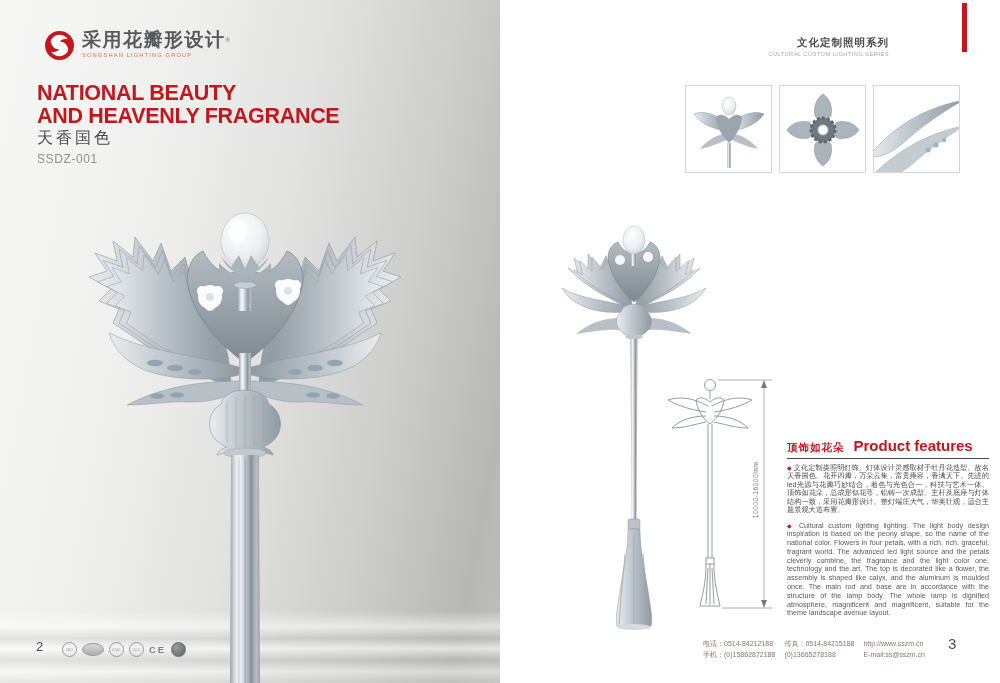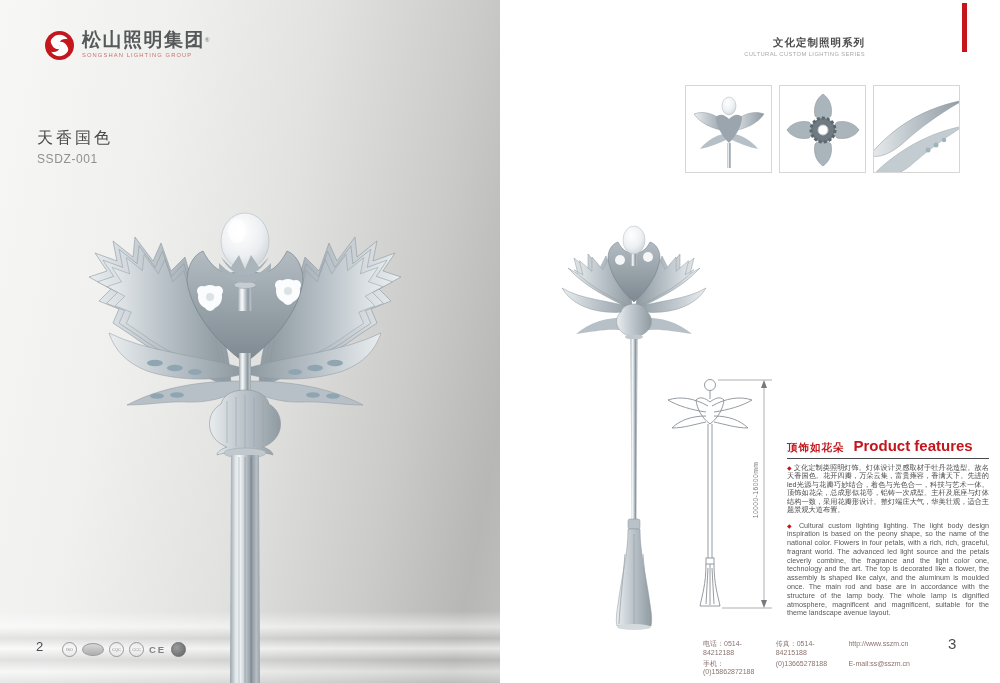--- a/index.html
+++ b/index.html
@@ -25,21 +25,21 @@
 
   #page-num-left{left:36px;top:639px;color:#4c4c4e;font-size:13px;}
   #cert-row{left:62px;top:642px;display:flex;align-items:center;gap:5px;}
   .cert{color:#85878a;display:flex;align-items:center;justify-content:center;}
   .cert.circ{width:13px;height:13px;border:1px solid #97999c;border-radius:50%;font-size:4px;}
   .cert.oval{width:20px;height:11px;border:1px solid #97999c;border-radius:50%;font-size:4px;background:linear-gradient(180deg,#d8d8d8,#aeaeae);}
   .cert.ce{font-size:9.5px;font-weight:bold;letter-spacing:2px;border:none;color:#7f8184;}
   .cert.dark{width:13px;height:13px;border-radius:50%;background:radial-gradient(circle at 35% 35%,#9a9c9e,#5f6163);color:#e8e8e8;font-size:4px;border:1px solid #6e7072;}
 
   
-  #right-page{left:500px;top:0;width:410px;height:683px;background:#fff;}
+  #right-page{left:500px;top:0;width:410px;height:683px;background:#fff;padding-left:24px;}
   #series-bar{left:462px;top:3px;width:4.5px;height:49px;background:#c4161d;}
   #series-block{right:45px;top:36px;text-align:right;}
   .series-cn{font-size:10.5px;font-weight:bold;color:#4a4a4c;letter-spacing:1px;}
   .series-en{font-size:5.8px;color:#a9a9ab;letter-spacing:.4px;margin-top:1px;}
 
   .detail-box{top:85px;width:87px;height:88px;border:1px solid #d6d6d6;background:#fff;box-sizing:border-box;}
 
   #features{left:287px;top:437px;width:202px;}
   .feat-head{display:flex;align-items:baseline;gap:9px;}
   .feat-head .cn{font-size:10.5px;font-weight:bold;color:#c4161d;letter-spacing:1px;}
@@ -96,25 +96,29 @@
 
     <div id="logo" class="abs">
       <span>
         <svg width="31" height="31" viewBox="0 0 30 30">
           <circle cx="15" cy="15" r="14" fill="#c4161d"></circle>
           <path fill="#ffffff" d="M8,8 C12,3 20,4 23,9 C20,8 16,9 15,12 C14,15 16,17 18,17 C15,20 10,19 8,15 C6,12 6,10 8,8 Z"></path>
           <path fill="#ffffff" d="M22,22 C18,27 10,26 7,21 C10,22 14,21 15,18 C16,15 14,13 12,13 C15,10 20,11 22,15 C24,18 24,20 22,22 Z"></path>
         </svg>
       </span>
       <div class="txt">
-        <div class="logo-cn"><span>松山照明集团</span><span class="reg">®</span></div>
+        <div class="logo-cn"><span>采用花瓣形设计</span><span class="reg">®</span></div>
         <div class="logo-en">SONGSHAN LIGHTING GROUP</div>
       </div>
     </div>
 
+    <div id="main-title" class="abs">
+      <div>NATIONAL BEAUTY</div>
+      <div>AND HEAVENLY FRAGRANCE</div>
+    </div>
     <div id="subtitle-cn" class="abs">天香国色</div>
     <div id="model-code" class="abs">SSDZ-001</div>
 
     <div class="abs" style="left:15px;top:205px;">
       <svg width="460" height="478" viewBox="0 0 460 478">
 
         <g>
           <path id="wingp" fill="url(#silv)" stroke="#8d979e" stroke-width="0.6" d="M216,184 C190,170 150,156 116,130 L98,118 L104,104 L84,96 L96,84 L74,72 L92,66 L80,48 L102,56 L98,36 L118,52 L120,32 L138,56 L146,38 L156,66 L170,52 L178,80 L192,70 L198,98 C208,126 216,154 216,184 Z"></path>
           <use href="#wingp" transform="translate(16,12) scale(0.9)" fill="#fdfdfd" stroke="#c7ced3"></use>
           <use href="#wingp" transform="translate(33,24) scale(0.8)" fill="url(#silv)"></use>

